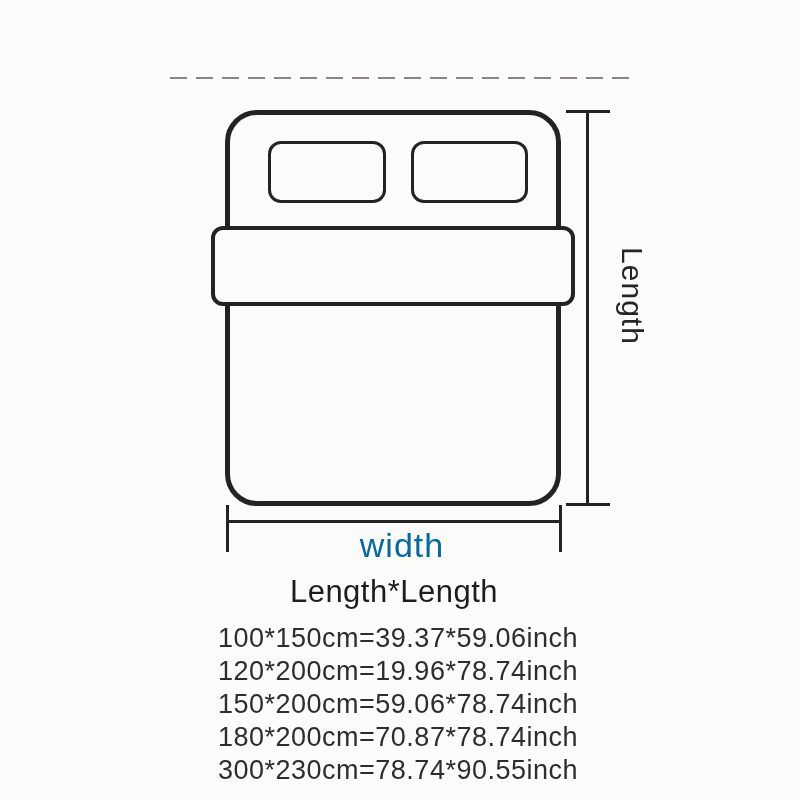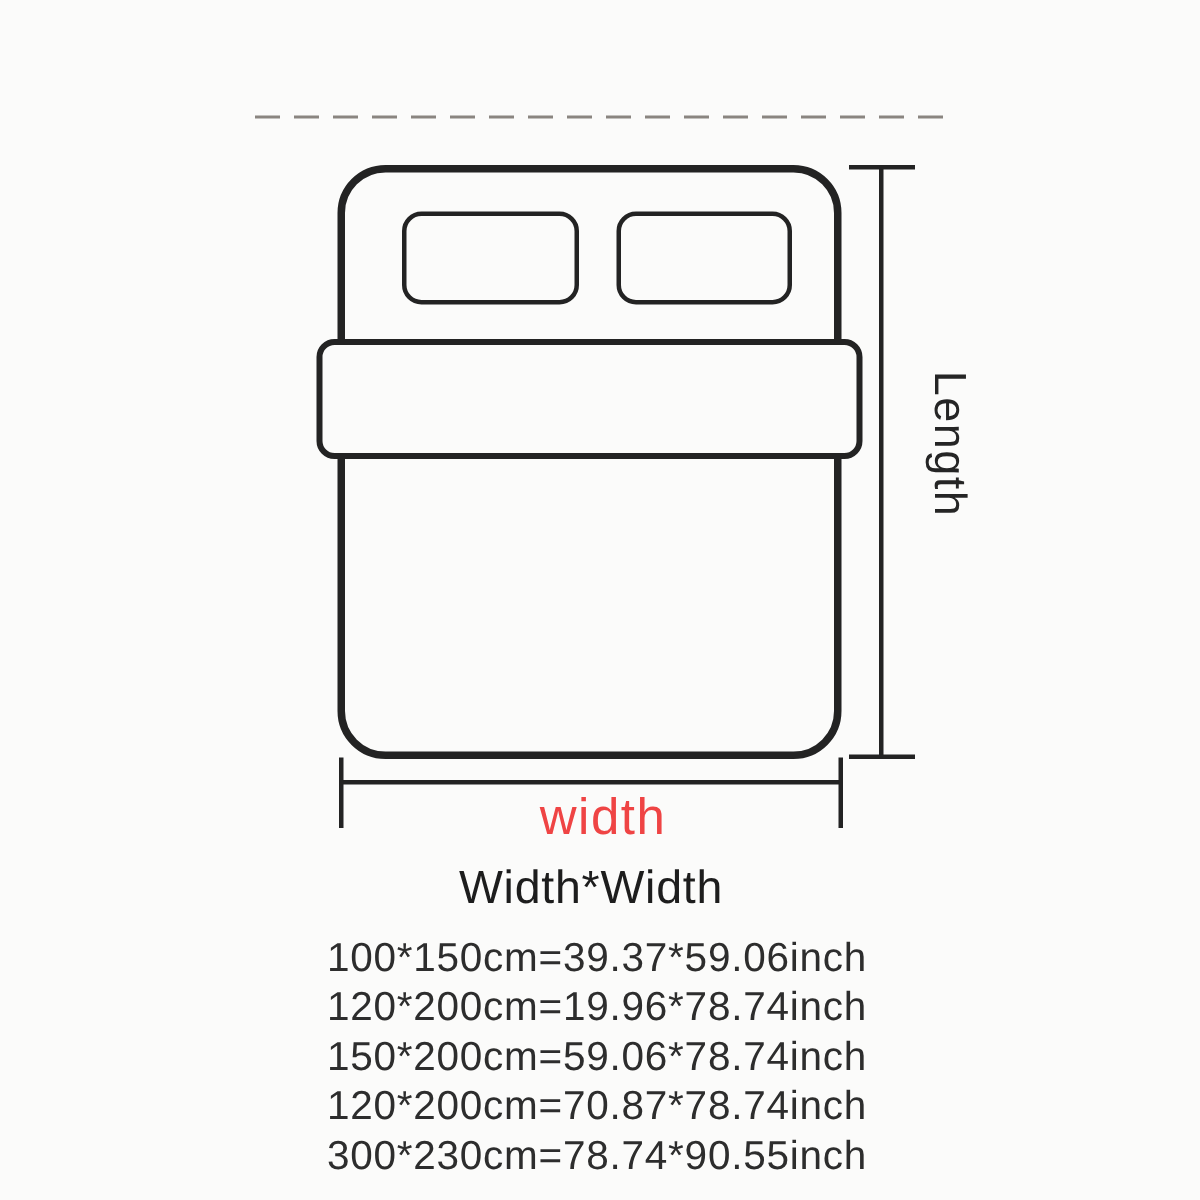--- a/index.html
+++ b/index.html
@@ -122,21 +122,21 @@
   }
   .wid-cap-left  { left: 226px; }
   .wid-cap-right { left: 559px; }
   .wid-label {
     position: absolute;
     left: 402px;
     top: 526px;
     transform: translateX(-50%);
     font-size: 34px;
     letter-spacing: 1px;
-    color: #ef4444;
+    color: #0369a1;
   }
 
   
   .table-header {
     position: absolute;
     top: 574px;
     left: 394px;
     transform: translateX(-50%);
     font-size: 31px;
     letter-spacing: 0.5px;
@@ -174,23 +174,23 @@
     <div class="len-cap len-cap-bottom"></div>
     <div class="len-label">Length</div>
 
     <div class="wid-line"></div>
     <div class="wid-cap wid-cap-left"></div>
     <div class="wid-cap wid-cap-right"></div>
     <div class="wid-label">width</div>
   </div>
 
   <div>
-    <div class="table-header">Width*Width</div>
+    <div class="table-header">Length*Length</div>
     <div class="rows">
       <div class="row">100*150cm=39.37*59.06inch</div>
       <div class="row">120*200cm=19.96*78.74inch</div>
       <div class="row">150*200cm=59.06*78.74inch</div>
-      <div class="row">120*200cm=70.87*78.74inch</div>
+      <div class="row">180*200cm=70.87*78.74inch</div>
       <div class="row">300*230cm=78.74*90.55inch</div>
     </div>
   </div>
 
 </div>
 
 </body></html>

